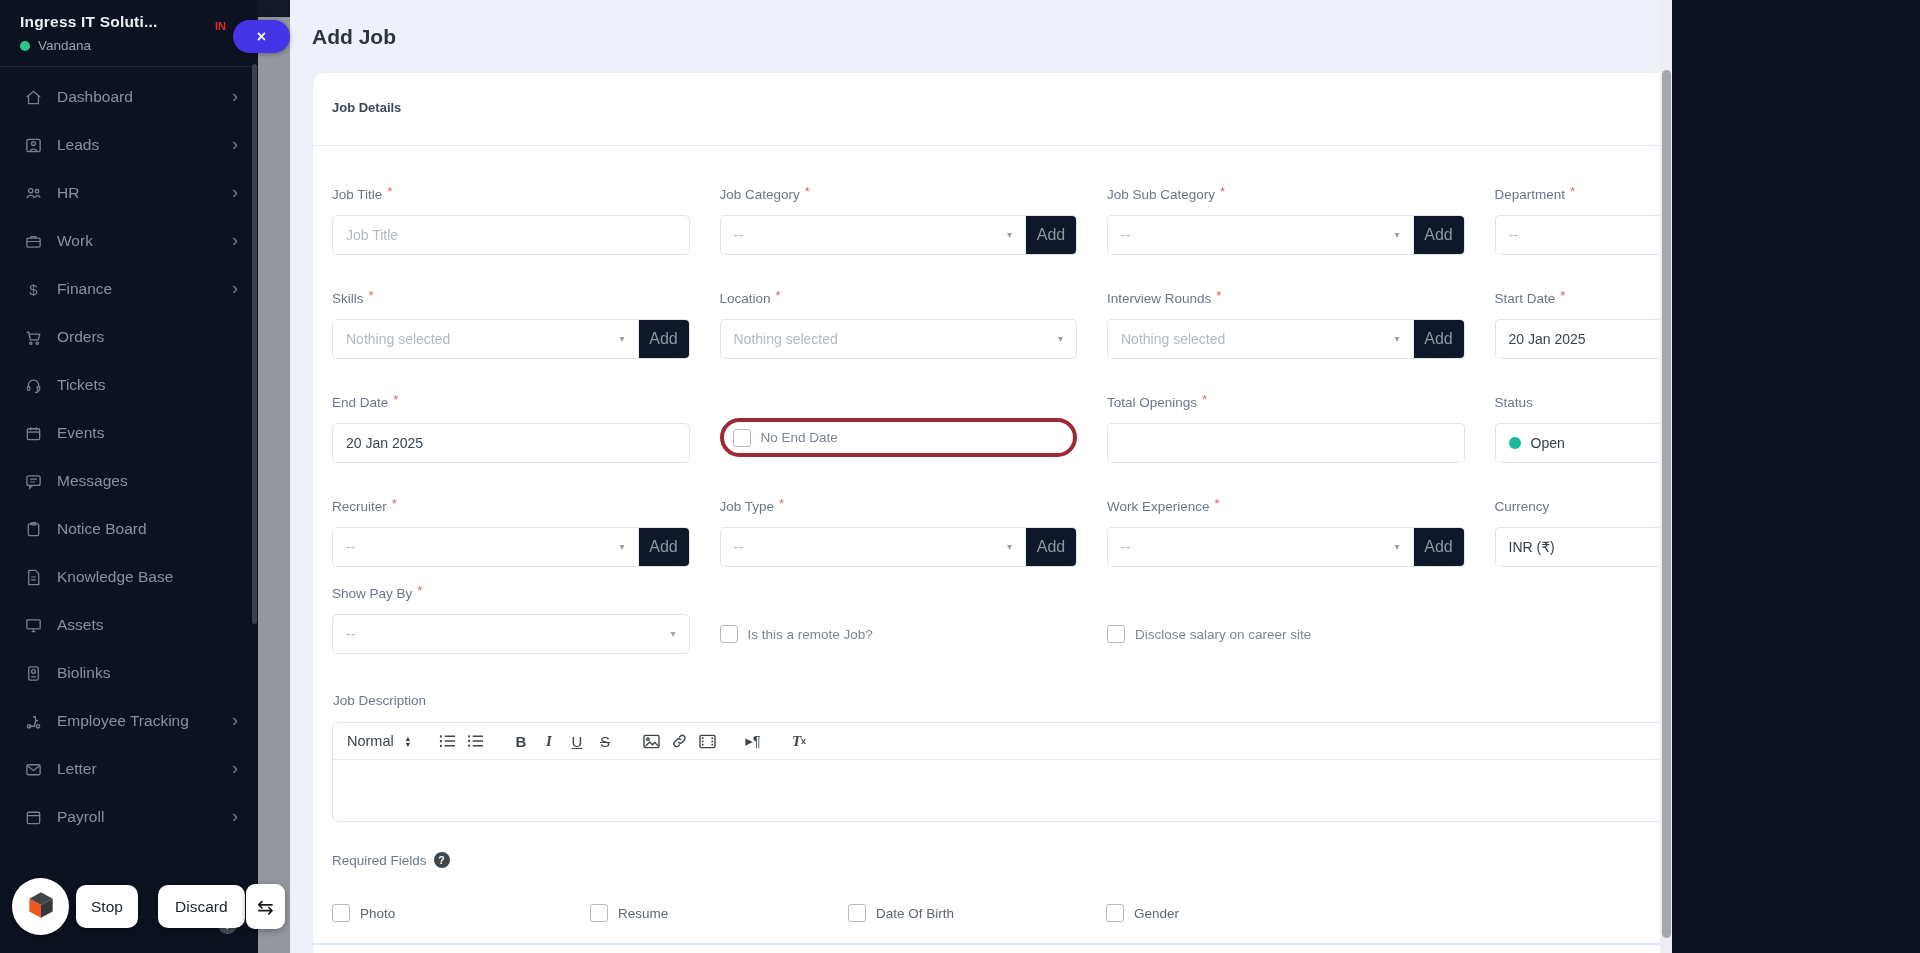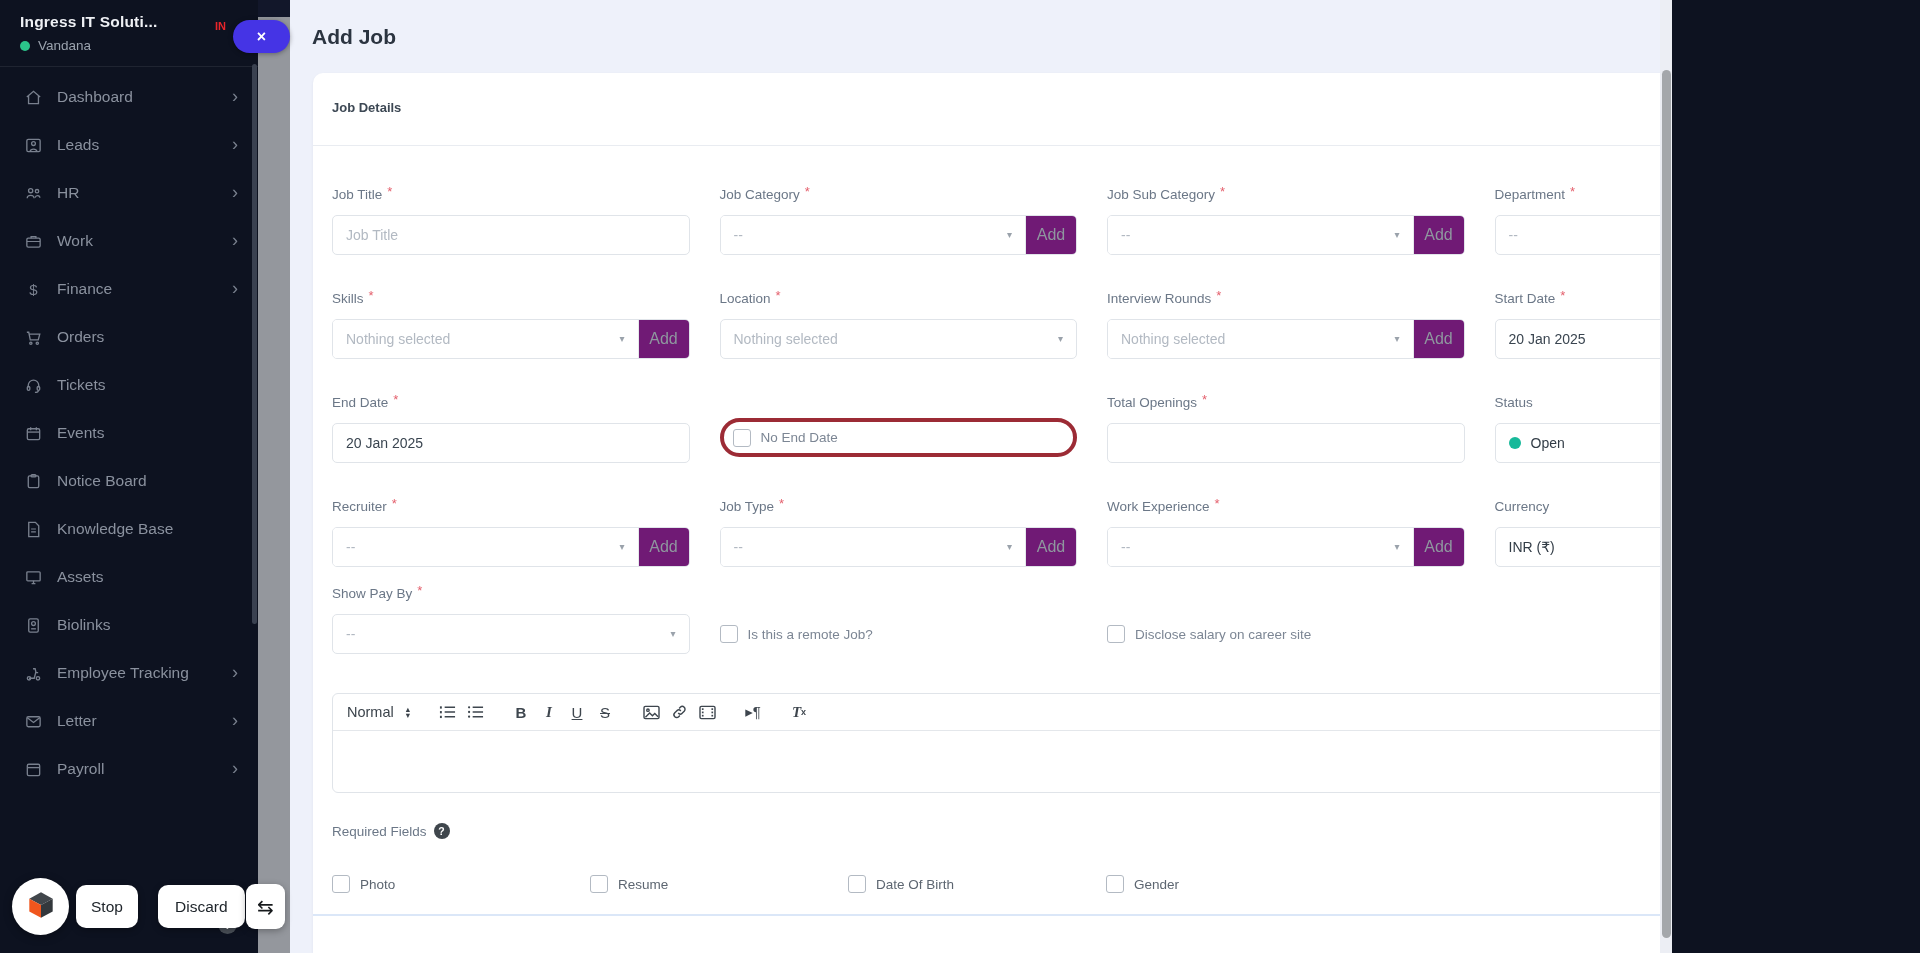--- a/index.html
+++ b/index.html
@@ -43,21 +43,21 @@
   .req{color:#e4606d;margin-left:5px;font-size:13px;position:relative;top:-3px;}
   .fin{width:100%;height:40px;border:1px solid #e0e4e9;border-radius:5px;padding:0 13px;font-family:inherit;font-size:14px;color:#3a4550;background:#fff;outline:none;}
   .fin::placeholder{color:#b2b9c2;}
   .fsel{height:40px;display:flex;align-items:center;justify-content:space-between;border:1px solid #e0e4e9;border-radius:5px;padding:0 13px;background:#fff;cursor:pointer;}
   .val{font-size:14px;color:#323c46;}
   .muted{color:#b2b9c2;}
   .caret{color:#9aa2ab;font-size:10px;line-height:1;}
   .caret-dark{color:#2f353b;font-size:10px;line-height:1;}
   .fgroup{height:40px;display:flex;border:1px solid #e0e4e9;border-radius:5px;overflow:hidden;background:#fff;}
   .fgroup .fsel{flex:1;height:100%;border:none;border-right:1px solid #e6e9ed;border-radius:0;}
-  .fadd{width:50px;background:#701a75;border:none;font-family:inherit;font-size:16px;color:#8f979f;cursor:pointer;}
+  .fadd{width:50px;background:#0f172a;border:none;font-family:inherit;font-size:16px;color:#8f979f;cursor:pointer;}
   .sval{display:flex;align-items:center;}
   .sdot{width:12px;height:12px;border-radius:50%;background:#17b99a;display:inline-block;margin-right:10px;}
 
   .ned-cell{padding-top:23px;}
   .ned-pill{height:39px;border:4px solid #9c2b35;border-radius:20px;display:flex;align-items:center;padding-left:9px;background:#fff;}
   .cb{display:flex;align-items:center;gap:10px;font-size:13.5px;color:#7c8694;cursor:pointer;}
   .cb input[type=checkbox]{appearance:none;-webkit-appearance:none;width:18px;height:18px;border:1.5px solid #b3bac3;border-radius:3px;background:#fff;margin:0;cursor:pointer;flex:none;}
   .cb-cell{display:flex;align-items:flex-start;padding-top:39px;}
 
   .jd-label{margin:0 0 14px 1px;font-size:13.5px;color:#6b7787;}
@@ -186,20 +186,30 @@
               <rect x="3.5" y="5" width="13" height="11.5" rx="1.5"></rect>
               <path d="M3.5 8.5h13"></path>
               <path d="M7 3.5v3 M13 3.5v3"></path>
             </svg>
           </span>
         <span class="sb-label">Events</span>
       </div>
       <div class="sb-item">
         <span class="sb-ico">
             <svg width="19" height="19" viewBox="0 0 20 20" fill="none" stroke="currentColor" stroke-width="1.4">
+              <rect x="3" y="4" width="14" height="10" rx="2"></rect>
+              <path d="M6 14v3l3-3"></path>
+              <path d="M6.5 7.5h7 M6.5 10.5h5" stroke-width="1.1"></path>
+            </svg>
+          </span>
+        <span class="sb-label">Messages</span>
+      </div>
+      <div class="sb-item">
+        <span class="sb-ico">
+            <svg width="19" height="19" viewBox="0 0 20 20" fill="none" stroke="currentColor" stroke-width="1.4">
               <rect x="4.5" y="4" width="11" height="12.5" rx="1.5"></rect>
               <rect x="7.5" y="2.8" width="5" height="2.4" rx="1"></rect>
             </svg>
           </span>
         <span class="sb-label">Notice Board</span>
       </div>
       <div class="sb-item">
         <span class="sb-ico">
             <svg width="19" height="19" viewBox="0 0 20 20" fill="none" stroke="currentColor" stroke-width="1.4">
               <path d="M5 2.5h7l3.5 3.5v11.5H5z"></path>
@@ -479,20 +489,21 @@
           </div>
           <div class="cb-cell">
             <label class="cb">
               <input type="checkbox" style="">
               <span>Disclose salary on career site</span>
             </label>
           </div>
           <div></div>
         </div>
 
+        <div class="jd-label">Job Description</div>
         <div class="editor">
           <div class="etoolbar">
             <span class="tb-normal">Normal</span>
             <span class="tb-stepper">
                 <span>▴</span>
                 <span>▾</span>
               </span>
             <span class="tb">
                 <svg width="17" height="16" viewBox="0 0 18 16" stroke="currentColor" stroke-width="1.5" fill="currentColor">
                   <path d="M6 3h11 M6 8h11 M6 13h11" fill="none"></path>

